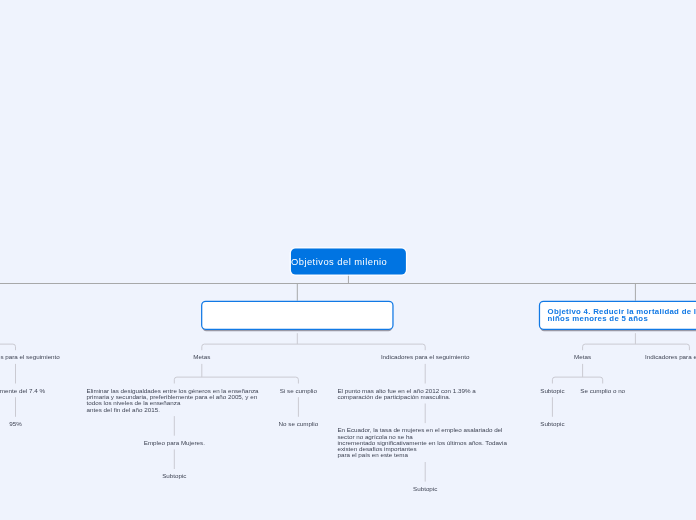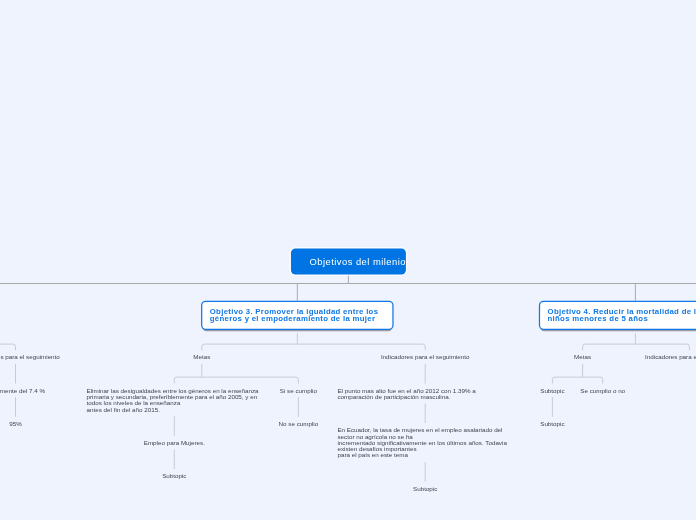--- a/index.html
+++ b/index.html
@@ -7,21 +7,21 @@
   body{width:696px;height:520px;background:#eff3fd;
        font-family:"Liberation Sans",sans-serif;overflow:hidden;}
   #canvas{position:relative;width:696px;height:520px;overflow:hidden;}
   svg#links,svg#shapes{position:absolute;left:0;top:0;width:696px;height:520px;
             shape-rendering:geometricPrecision;}
   #nodes{position:absolute;left:0;top:0;width:696px;height:520px;}
   .label{position:absolute;font-size:6.23px;line-height:6.3px;color:#3f4454;
          text-align:left;white-space:pre-wrap;width:max-content;
          transform:translateX(-50%);}
   .rootbox{position:absolute;border-radius:11px;box-sizing:border-box;
-           display:flex;align-items:center;justify-content:flex-end;}
+           display:flex;align-items:center;justify-content:flex-start;}
   .rootbox .boxtext{font-size:9.4px;line-height:11px;letter-spacing:0.47px;
                     color:#ffffff;white-space:nowrap;}
   .objbox{position:absolute;box-sizing:border-box;background:transparent;
           display:flex;align-items:center;}
   .objbox .boxtext{font-size:7.8px;line-height:7.3px;letter-spacing:0.3px;
                    font-weight:bold;color:#1179e5;white-space:pre;
                    padding-left:8.7px;position:relative;top:-0.45px;}
 </style>
 </head>
 <body style="background: rgb(239, 243, 253);">
@@ -65,24 +65,20 @@
       <rect x="-207.57" y="301.33" width="191.29000000000002" height="28.04" rx="4.1" ry="4.1" fill="#ffffff" stroke="#1179e5" stroke-width="1.25"></rect>
       <rect x="202.15" y="302.3" width="190.35000000000002" height="29" rx="4.2" ry="4.2" fill="rgba(96,94,108,0.60)" filter="url(#boxshadow)"></rect>
       <rect x="201.68" y="301.33" width="191.29000000000002" height="28.04" rx="4.1" ry="4.1" fill="#ffffff" stroke="#1179e5" stroke-width="1.25"></rect>
       <rect x="539.95" y="302.3" width="190.35000000000002" height="29" rx="4.2" ry="4.2" fill="rgba(96,94,108,0.60)" filter="url(#boxshadow)"></rect>
       <rect x="539.48" y="301.33" width="191.29000000000002" height="28.04" rx="4.1" ry="4.1" fill="#ffffff" stroke="#1179e5" stroke-width="1.25"></rect>
     </svg>
   <div id="nodes">
       <div class="rootbox" style="left: 290.95px; top: 248.5px; width: 114.95px; height: 26px; background: transparent;">
         <span class="boxtext" style="color: rgb(255, 255, 255);">Objetivos del milenio</span>
       </div>
-      <div class="objbox" style="left: 201.05px; top: 300.7px; width: 192.55px; height: 29.3px;">
-        <span class="boxtext" style="color: rgb(17, 121, 229);">Objetivo 3. Promover la igualdad entre los
-géneros y el empoderamiento de la mujer</span>
-      </div>
       <div class="objbox" style="left: 538.85px; top: 300.7px; width: 192.55px; height: 29.3px;">
         <span class="boxtext" style="color: rgb(17, 121, 229);">Objetivo 4. Reducir la mortalidad de los
 niños menores de 5 años</span>
       </div>
       <div class="label" style="left: 15.5px; top: 354.4px; max-width: 175.5px; font-size: 6.25px; line-height: 6.3px; color: rgb(63, 68, 84);">Indicadores para el seguimiento</div>
       <div class="label" style="left: 15.5px; top: 387.7px; max-width: 175.5px; font-size: 6.25px; line-height: 6.3px; color: rgb(63, 68, 84);">Incremente del 7.4 %</div>
       <div class="label" style="left: 15.5px; top: 421px; max-width: 175.5px; font-size: 6.25px; line-height: 6.3px; color: rgb(63, 68, 84);">95%</div>
       <div class="label" style="left: 201.8px; top: 354.4px; max-width: 175.5px; font-size: 6.25px; line-height: 6.3px; color: rgb(63, 68, 84);">Metas</div>
       <div class="label" style="left: 174.3px; top: 387.7px; max-width: 175.5px; font-size: 6.25px; line-height: 6.3px; color: rgb(63, 68, 84);">Eliminar las desigualdades entre los géneros en la enseñanza primaria y secundaria, preferiblemente para el año 2005, y en todos los niveles de la enseñanza
 antes del fin del año 2015.</div>

